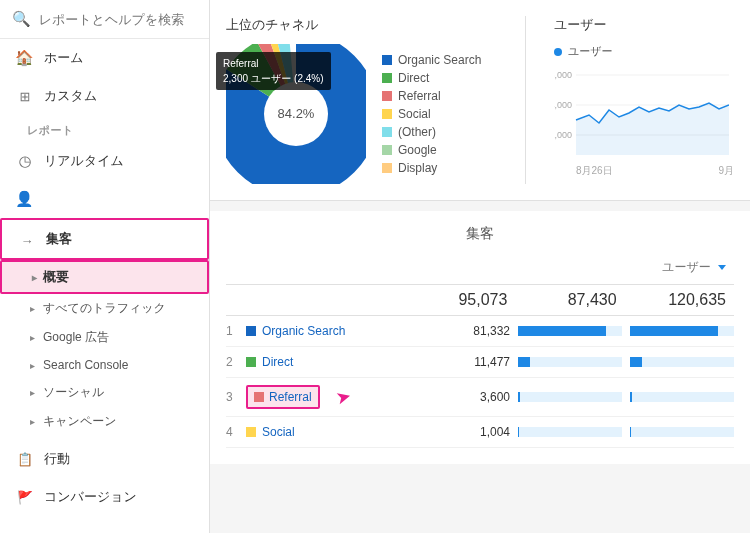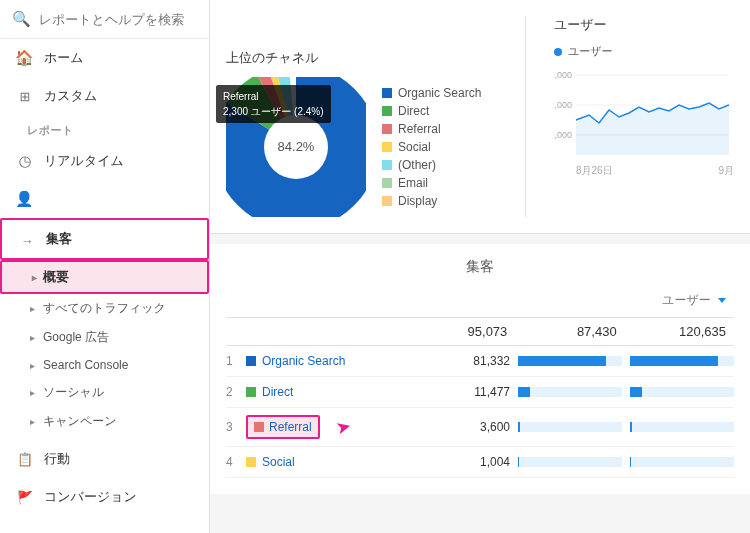--- a/index.html
+++ b/index.html
@@ -119,21 +119,20 @@
       display: flex;
       background: #fff;
       margin: 0;
       border-bottom: 1px solid #e0e0e0;
       padding: 16px;
       gap: 20px;
     }
 
     .chart-section {
       flex: 1;
-      margin-top: 33px;
     }
 
     .chart-title {
       font-size: 13px;
       color: #333;
       margin-bottom: 10px;
       font-weight: 400;
     }
 
     .pie-chart-area {
@@ -277,21 +276,21 @@
       background: #1e88e5;
       position: absolute;
       left: 0; top: 0;
     }
 
     .total-row {
       display: flex;
       align-items: center;
       padding: 6px 0;
       border-bottom: 1px solid #e0e0e0;
-      font-size: 13px;
+      font-size: 16px;
       color: #333;
       gap: 20px;
     }
 
     .total-name { flex: 0 0 180px; padding-left: 14px; color: #777; font-size: 11px; }
     .total-val { flex: 1; text-align: right; padding-right: 8px; font-weight: 500; }
 
     
     .pie-tooltip {
       position: absolute;
@@ -477,21 +476,21 @@
           <div class="legend-item">
             <span class="legend-dot" style="background:#ffd54f;"></span>
             <span>Social</span>
           </div>
           <div class="legend-item">
             <span class="legend-dot" style="background:#80deea;"></span>
             <span>(Other)</span>
           </div>
           <div class="legend-item">
             <span class="legend-dot" style="background:#a5d6a7;"></span>
-            <span>Email</span>
+            <span>Google</span>
           </div>
           <div class="legend-item">
             <span class="legend-dot" style="background:#ffcc80;"></span>
             <span>Display</span>
           </div>
         </div>
       </div>
     </div>
 
     <div class="divider-v"></div>

